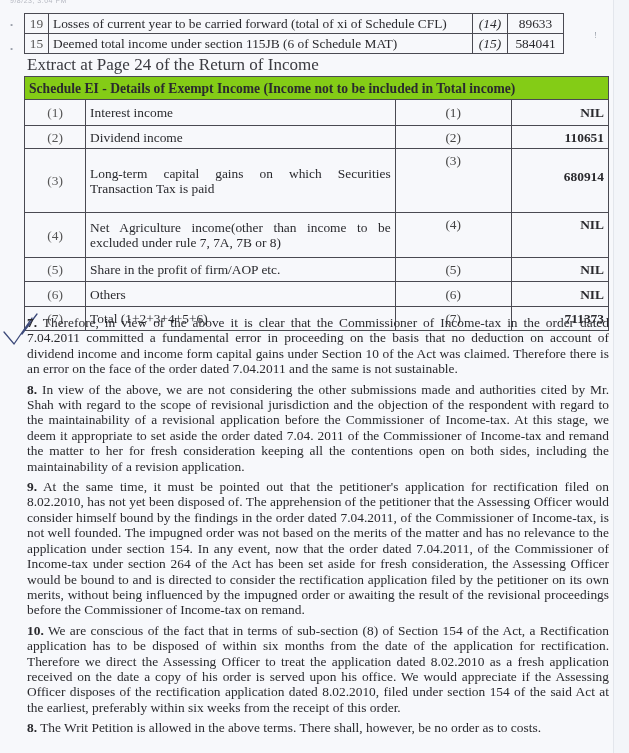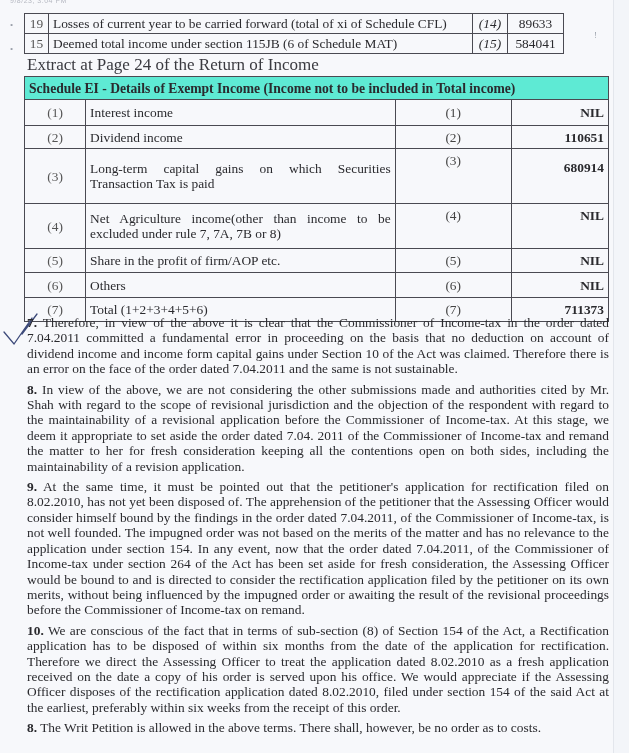--- a/index.html
+++ b/index.html
@@ -21,21 +21,21 @@
   .margin-dot { position: absolute; color: #9aa0aa; font-size: 9px; }
   table { border-collapse: collapse; position: absolute; }
   td { border: 1px solid #4a4a52; padding: 0 4px; font-size: 13.4px; line-height: 15px; vertical-align: middle; }
   #top-table { left: 24px; top: 13px; width: 540px; }
   #top-table td { height: 19px; }
   #top-table .c-num { width: 15px; text-align: center; color: #555; }
   #top-table .c-ref { width: 26px; text-align: center; font-style: italic; }
   #top-table .c-val { width: 47px; text-align: center; }
   .extract-caption { position: absolute; left: 27px; top: 55px; font-size: 17px; color: #3a3a40; }
   #ei-table { left: 24px; top: 76px; width: 585px; }
-  #ei-table .hdr td { font-weight: bold; height: 22px; font-size: 13.6px; background: #5eead4; }
+  #ei-table .hdr td { font-weight: bold; height: 22px; font-size: 13.6px; background: #84cc16; }
   #ei-table .c-num { width: 52px; text-align: center; color: #555; }
   #ei-table .c-desc { width: 300px; text-align: justify; text-align-last: left; }
   #ei-table .c-desc.just { text-align-last: left; }
   #ei-table .c-ref { width: 107px; text-align: center; color: #444; }
   #ei-table .c-val { width: 88px; text-align: right; font-weight: bold; }
   .r1 td { height: 25px; } .r2 td { height: 22px; } .r3 td { height: 43px; } .r4 td { height: 40px; }
   .r5 td { height: 23px; } .r6 td { height: 24px; } .r7 td { height: 23px; }
   .body-text {
     position: absolute; left: 27px; top: 315px; width: 582px;
     font-size: 13.4px; line-height: 15.4px; text-align: justify;
@@ -86,21 +86,21 @@
     <tr class="r2">
       <td class="c-num">(2)</td>
       <td class="c-desc">Dividend income</td>
       <td class="c-ref">(2)</td>
       <td class="c-val">110651</td>
     </tr>
     <tr class="r3">
       <td class="c-num">(3)</td>
       <td class="c-desc just">Long-term capital gains on which Securities Transaction Tax is paid</td>
       <td class="c-ref" style="vertical-align:top;padding-top:4px;">(3)</td>
-      <td class="c-val" style="vertical-align:top;padding-top:11px;">680914</td>
+      <td class="c-val" style="vertical-align:top;padding-top:20px;">680914</td>
     </tr>
     <tr class="r4">
       <td class="c-num">(4)</td>
       <td class="c-desc just">Net Agriculture income(other than income to be excluded under rule 7, 7A, 7B or 8)</td>
       <td class="c-ref" style="vertical-align:top;padding-top:4px;">(4)</td>
       <td class="c-val" style="vertical-align:top;padding-top:4px;">NIL</td>
     </tr>
     <tr class="r5">
       <td class="c-num">(5)</td>
       <td class="c-desc">Share in the profit of firm/AOP etc.</td>

